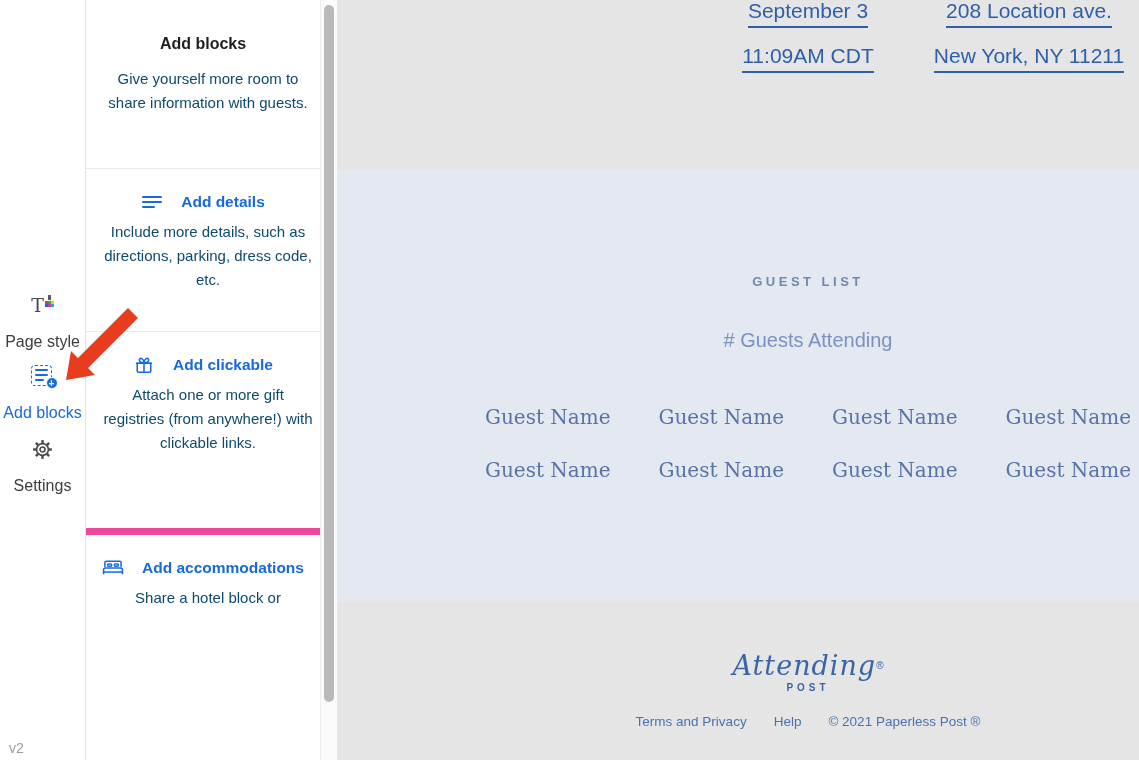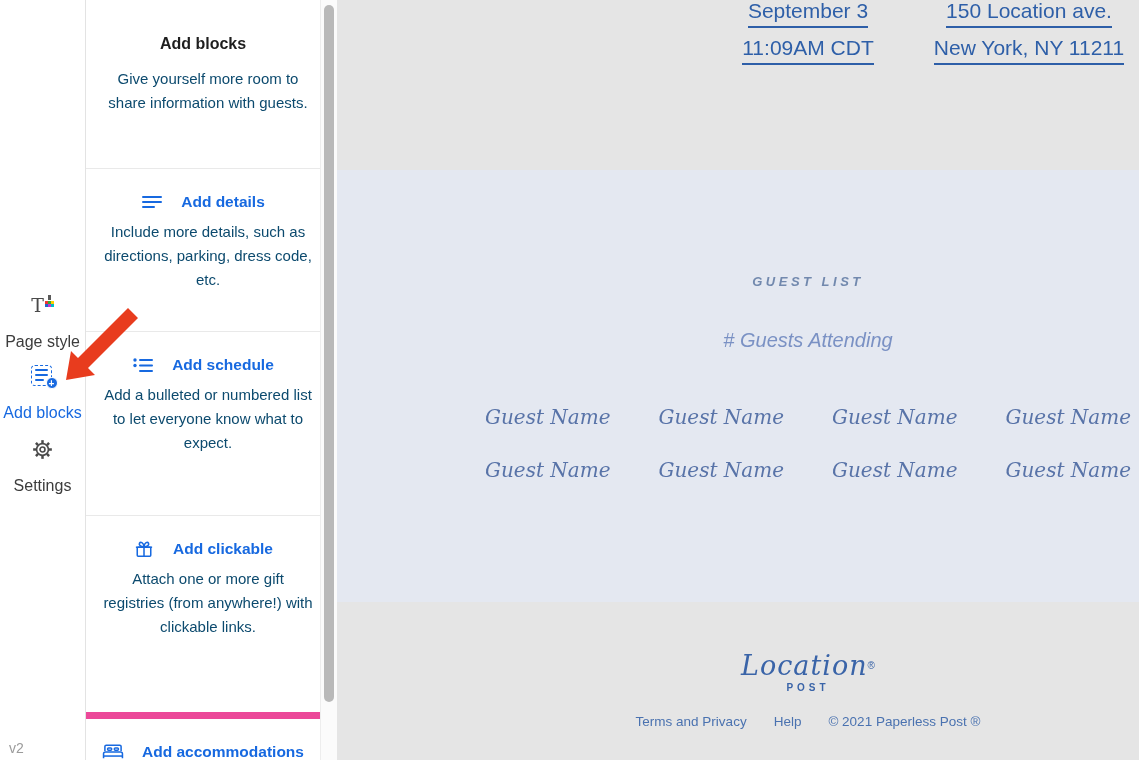--- a/index.html
+++ b/index.html
@@ -43,24 +43,24 @@
   
   .scroll-track { position:absolute; left:320px; top:0; width:17px; height:760px; background:#fbfbfb;
     border-left:1px solid #ededed; z-index:2; }
   .scroll-thumb { position:absolute; left:3px; top:5px; width:10px; height:697px; background:#b9b9b9; border-radius:5px; }
 
   
   .main { position:absolute; left:337px; top:0; width:916px; height:760px; background:#e5e5e5; }
   .evt-link { display:inline-block; color:#2e5fa8; font-size:21px; line-height:22px;
     border-bottom:2px solid #2e5fa8; padding-bottom:4px; cursor:pointer; }
   .hdr-col { position:absolute; top:0; width:280px; text-align:center; }
-  .hdr-col .row2 { margin-top:9px; }
+  .hdr-col .row2 { margin-top:17px; }
   .col-date { left:331px; } .col-loc { left:552px; }
 
-  .guest-block { position:absolute; left:0; top:170px; width:802px; height:432px; background:#e4e8f1;font-style:italic; }
+  .guest-block { position:absolute; left:0; top:170px; width:802px; height:432px; background:#e4e8f1; }
   .shift { position:relative; left:70px; width:802px; text-align:center; }
   .gl-header { padding-top:104px; font-size:13px; font-weight:bold; letter-spacing:3.5px; color:#7289ae; }
   .gl-attending { margin-top:40px; font-size:20px; color:#7a91c4; }
   .guest-grid { width:694px; margin:53px auto 0; display:grid; grid-template-columns:repeat(4,1fr); row-gap:29px; }
   .guest-name { font-family:"DejaVu Serif", serif; font-size:20px; color:#5873a8; }
 
   .brand { position:absolute; top:650px; left:0; width:802px; }
   .brand-script { font-family:"DejaVu Serif", serif; font-style:italic; font-size:27px; color:#3a64a8; letter-spacing:1px; }
   .brand-reg { font-size:10px; vertical-align:super; color:#3a64a8; }
   .brand-sub { font-size:10px; font-weight:bold; letter-spacing:4px; color:#3a64a8; margin-top:1px; }
@@ -140,37 +140,20 @@
             <line x1="2" y1="4" x2="20" y2="4"></line>
               <line x1="2" y1="9" x2="20" y2="9"></line>
               <line x1="2" y1="14" x2="13" y2="14"></line>
           </g>
         </svg>
         <span class="plabel">Add details</span>
       </div>
       <div class="psec-desc">Include more details, such as directions, parking, dress code, etc.</div>
     </div>
 
-    <div class="psec h184">
-      <div class="psec-head">
-        <svg class="mini" viewBox="0 0 22 18">
-          <g fill="#1769e0">
-              <circle cx="3" cy="4" r="1.7"></circle>
-              <circle cx="3" cy="9.5" r="1.7"></circle>
-            </g>
-          <g stroke="#1769e0" stroke-width="2" stroke-linecap="round">
-            <line x1="8" y1="4" x2="20" y2="4"></line>
-              <line x1="8" y1="9.5" x2="20" y2="9.5"></line>
-              <line x1="8" y1="15" x2="20" y2="15"></line>
-          </g>
-        </svg>
-        <span class="plabel">Add schedule</span>
-      </div>
-      <div class="psec-desc">Add a bulleted or numbered list to let everyone know what to expect.</div>
-    </div>
 
     <div class="psec h162">
       <div class="psec-head">
         <svg class="mini" viewBox="0 0 22 20">
           <g stroke="#1769e0" stroke-width="1.7" fill="none">
             <rect x="3.5" y="8" width="15" height="10" rx="1"></rect>
             <line x1="2" y1="8" x2="20" y2="8"></line>
               <line x1="11" y1="8" x2="11" y2="18"></line>
             <path d="M11 7.5 C7 7.5 5 5.5 6 3.5 C7 1.8 10.5 2.5 11 7.5 C11.5 2.5 15 1.8 16 3.5 C17 5.5 15 7.5 11 7.5 Z"></path>
           </g>
@@ -201,21 +184,21 @@
     <div class="scroll-thumb"></div>
   </div>
 
   <div class="main">
 
     <div class="hdr-col col-date">
       <span class="evt-link">September 3</span><br>
       <span class="evt-link row2">11:09AM CDT</span>
     </div>
     <div class="hdr-col col-loc">
-      <span class="evt-link">150 Location ave.</span><br>
+      <span class="evt-link">208 Location ave.</span><br>
       <span class="evt-link row2">New York, NY 11211</span>
     </div>
 
     <div class="guest-block">
       <div class="shift">
         <div class="gl-header">GUEST LIST</div>
         <div class="gl-attending"># Guests Attending</div>
         <div class="guest-grid">
           <span class="guest-name">Guest Name</span>
           <span class="guest-name">Guest Name</span>
@@ -224,21 +207,21 @@
           <span class="guest-name">Guest Name</span>
           <span class="guest-name">Guest Name</span>
           <span class="guest-name">Guest Name</span>
           <span class="guest-name">Guest Name</span>
         </div>
       </div>
     </div>
 
     <div class="brand">
       <div class="shift">
-        <span class="brand-script">Location</span><span class="brand-reg">®</span>
+        <span class="brand-script">Attending</span><span class="brand-reg">®</span>
         <div class="brand-sub">POST</div>
       </div>
     </div>
 
     <div class="footer">
       <div class="shift">
         <div class="frow">
           <span class="flink">Terms and Privacy</span>
           <span class="flink">Help</span>
           <span>© 2021 Paperless Post ®</span>

